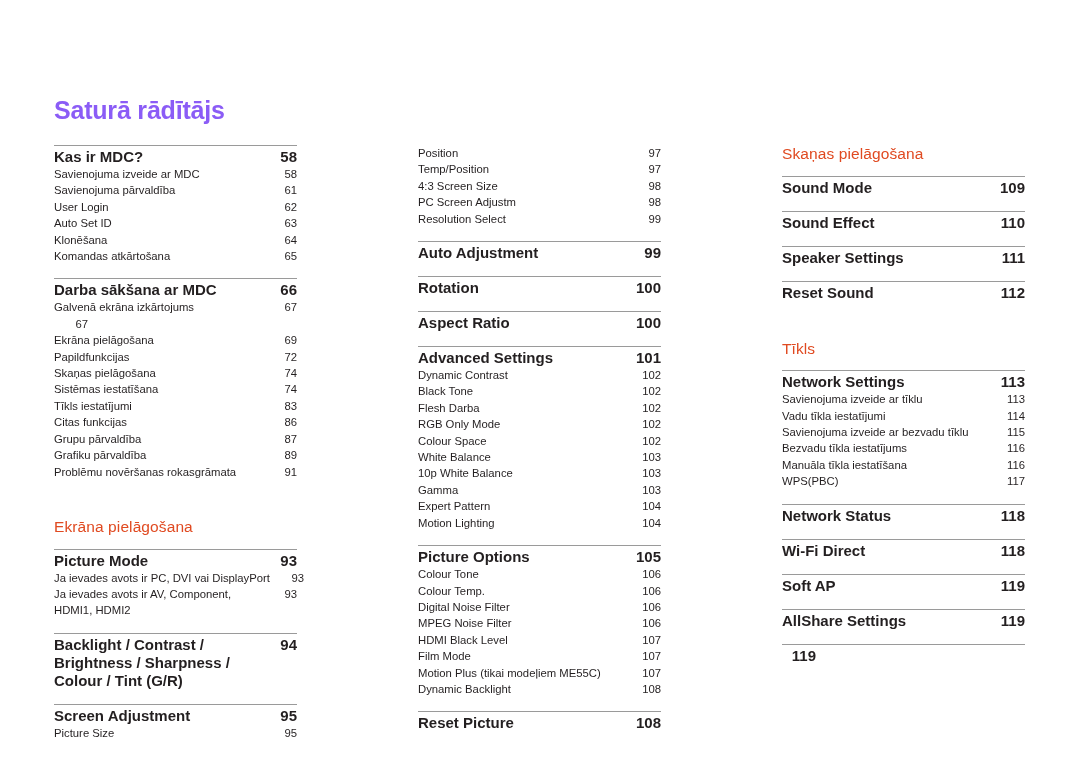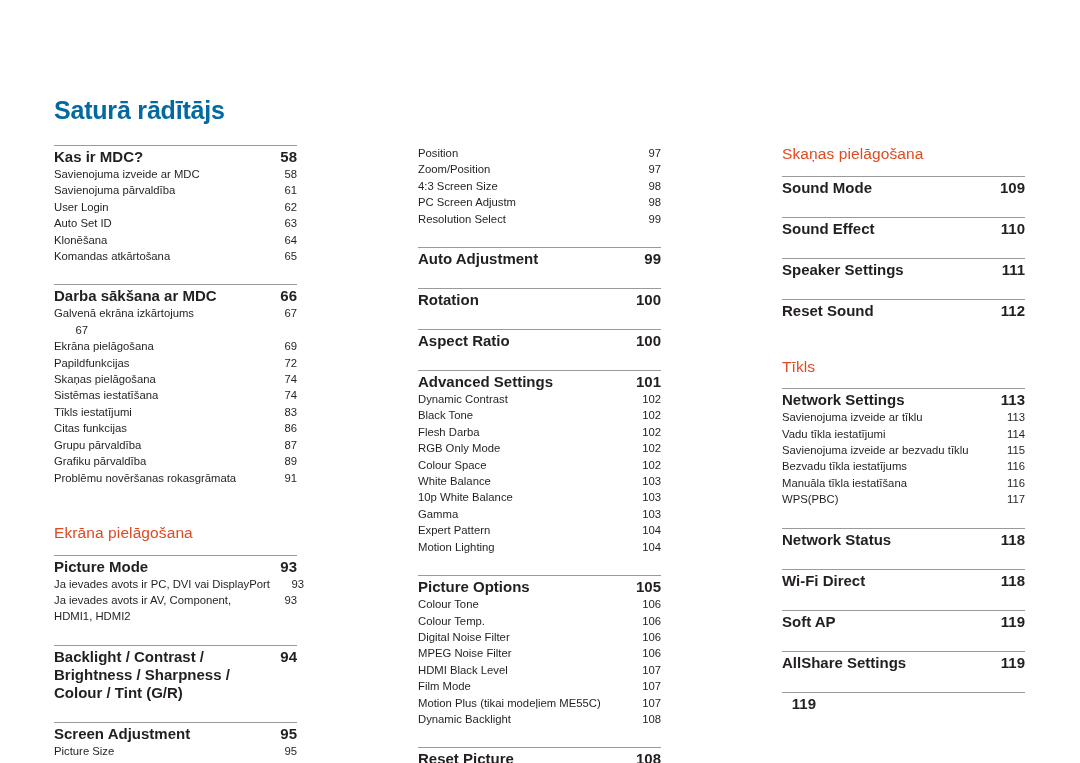--- a/index.html
+++ b/index.html
@@ -22,21 +22,21 @@
     width: 1080px;
     height: 763px;
   }
   .page-title {
     position: absolute;
     left: 54px;
     top: 80px;
     font-size: 25px;
     font-weight: bold;
     letter-spacing: -0.2px;
-    color: #0369a1;
+    color: #8b5cf6;
     line-height: 1.1;
   }
   .columns {
     position: absolute;
     left: 54px;
     top: 145px;
     width: 972px;
     display: flex;
     flex-direction: row;
     justify-content: flex-start;
@@ -57,21 +57,21 @@
     letter-spacing: 0.1px;
   }
   .sect-head.spaced-top { margin-top: 38px; }
 
   
   .block {
     border-top: 1px solid #9a9a9a;
     padding-top: 2px;
     margin: 0;
   }
-  .block.gap { margin-top: 20px; }
+  .block.gap { margin-top: 14px; }
 
   .row {
     display: flex;
     align-items: baseline;
     font-size: 11.3px;
     line-height: 16.4px;
     color: #231f20;
     white-space: nowrap;
   }
   .row .label {
@@ -218,21 +218,21 @@
           </div>
         </div>
       </div>
       <div class="column">
         <div class="block" style="border-top: none; padding-top: 0px;">
           <div class="row">
             <span class="label">Position</span>
             <span class="page-no">97</span>
           </div>
           <div class="row">
-            <span class="label">Zoom/Position</span>
+            <span class="label">Temp/Position</span>
             <span class="page-no">97</span>
           </div>
           <div class="row">
             <span class="label">4:3 Screen Size</span>
             <span class="page-no">98</span>
           </div>
           <div class="row">
             <span class="label">PC Screen Adjustm</span>
             <span class="page-no">98</span>
           </div>

